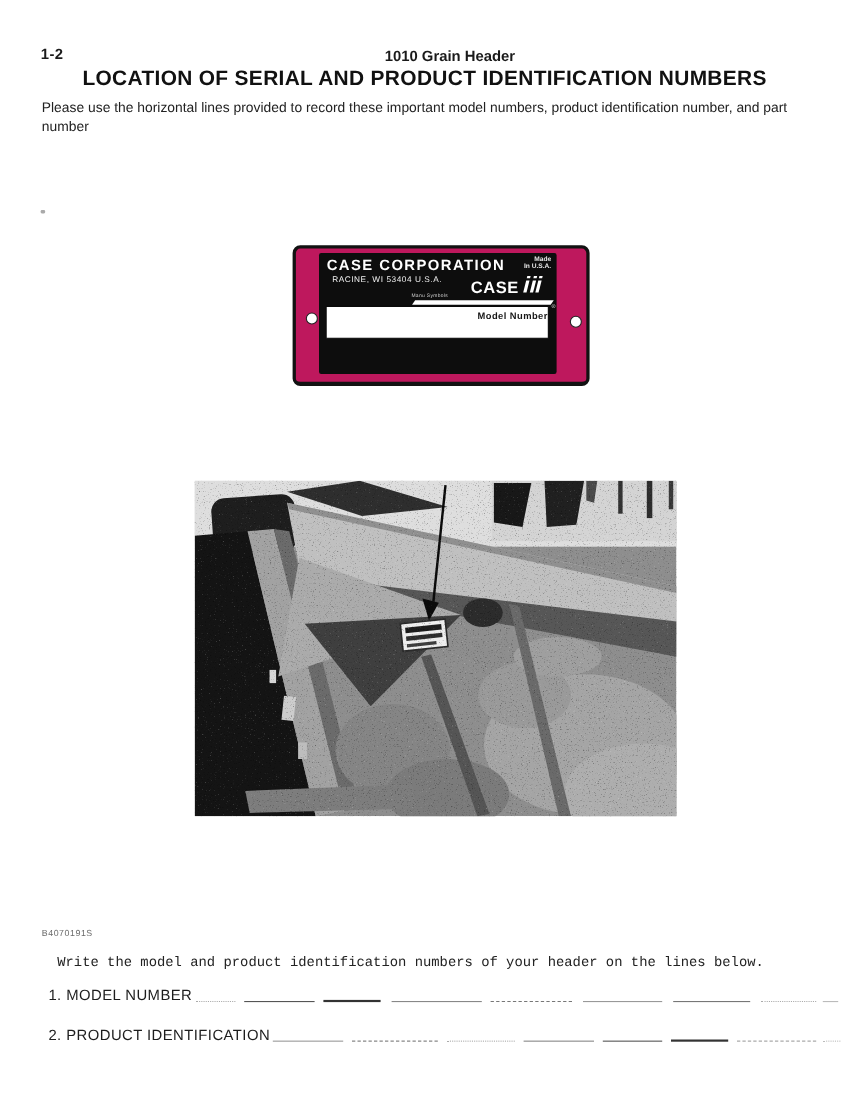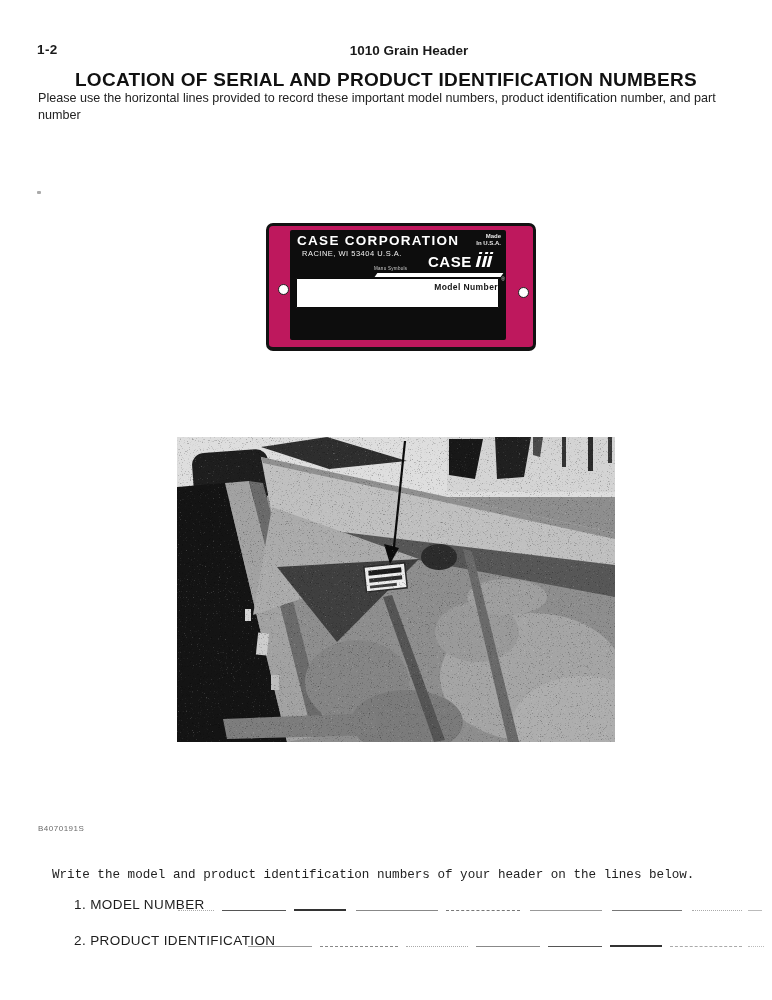--- a/index.html
+++ b/index.html
@@ -5,21 +5,21 @@
   html, body { margin:0; padding:0; }
   body {
     width:772px; height:1000px; background:#ffffff; position:relative;
     font-family:"Liberation Sans", sans-serif; color:#1a1a1a; overflow:hidden;
   }
   .abs { position:absolute; }
 
   
   .page-number { left:37px; top:42px; font-size:13.5px; font-weight:700; letter-spacing:0.4px; }
   .section-header { left:0; right:0; top:43px; text-align:center; font-size:13.5px; font-weight:700; transform:translateX(23px); }
-  .page-title { left:0; right:0; top:61px; text-align:center; font-size:19px; font-weight:700; letter-spacing:0.3px; margin:8px; color:#111; }
+  .page-title { left:0; right:0; top:61px; text-align:center; font-size:19px; font-weight:700; letter-spacing:0.3px; margin:0; color:#111; }
   .intro { left:38px; top:90px; width:716px; font-size:12.6px; line-height:17px; margin:0; color:#222; }
   .artifact-dot { left:37px; top:191px; width:4px; height:3px; background:#aaa; border-radius:1px; }
 
   
   .plate {
     left:266px; top:223px; width:270px; height:128px; box-sizing:border-box;
     background:#be185d; border:3px solid #121212; border-bottom-width:4px; border-radius:7px;
   }
   .hole { box-sizing:border-box; width:11px; height:11px; border:1.6px solid #222; border-radius:50%; background:#fff; }
   .hole-left  { left:9px;  top:58px; }
@@ -38,23 +38,23 @@
   .reg-mark { right:1px; top:46px; font-size:5px; color:#ddd; }
   .plate-field { left:6px; width:203px; background:#fff; border:1.5px solid #0a0a0a; border-radius:1px; box-sizing:border-box; }
   .field-model { top:48px; height:30px;text-align:right; }
   .field-pin   { top:82px; height:27px; }
   .field-label { display:block; margin:3px 0 0 5px; font-size:8.5px; font-weight:700; letter-spacing:0.4px; color:#161616; }
 
   
   .photo { left:177px; top:437px; width:438px; height:305px; }
 
   
-  .ref-number { left:38px; top:824px; font-size:8px; color:#6a6a6a; letter-spacing:0.5px; }
+  .ref-number { left:38px; top:844px; font-size:8px; color:#6a6a6a; letter-spacing:0.5px; }
   .instruction { left:44px; top:860px; font-size:12.6px; margin:8px; color:#222;font-family:Liberation Mono, monospace; }
-  .write-label { font-size:13.5px; letter-spacing:0.4px; color:#1d1d1d; white-space:nowrap;margin-left:30px; }
+  .write-label { font-size:13.5px; letter-spacing:0.4px; color:#1d1d1d; white-space:nowrap; }
   .lbl1 { left:44px; top:897px; }
   .lbl2 { left:44px; top:933px; }
   .seg { position:absolute; height:0; }
 </style>
 </head>
 <body>
 
 <div>
 
   <div class="abs page-number">1-2</div>

